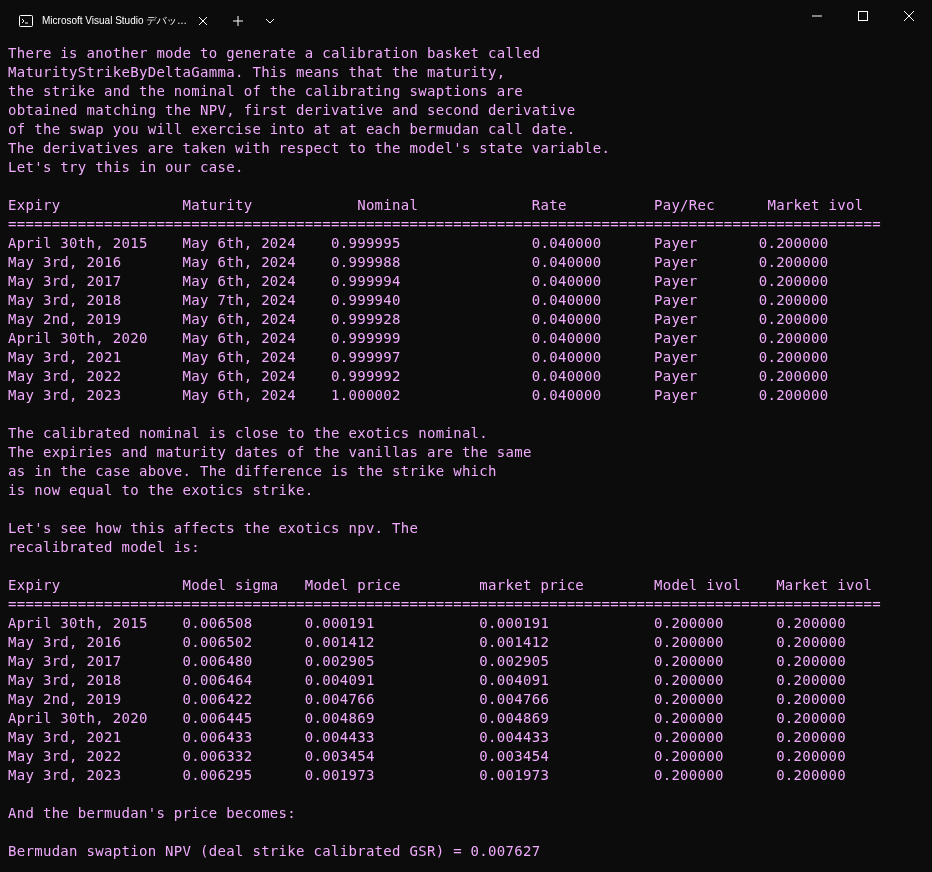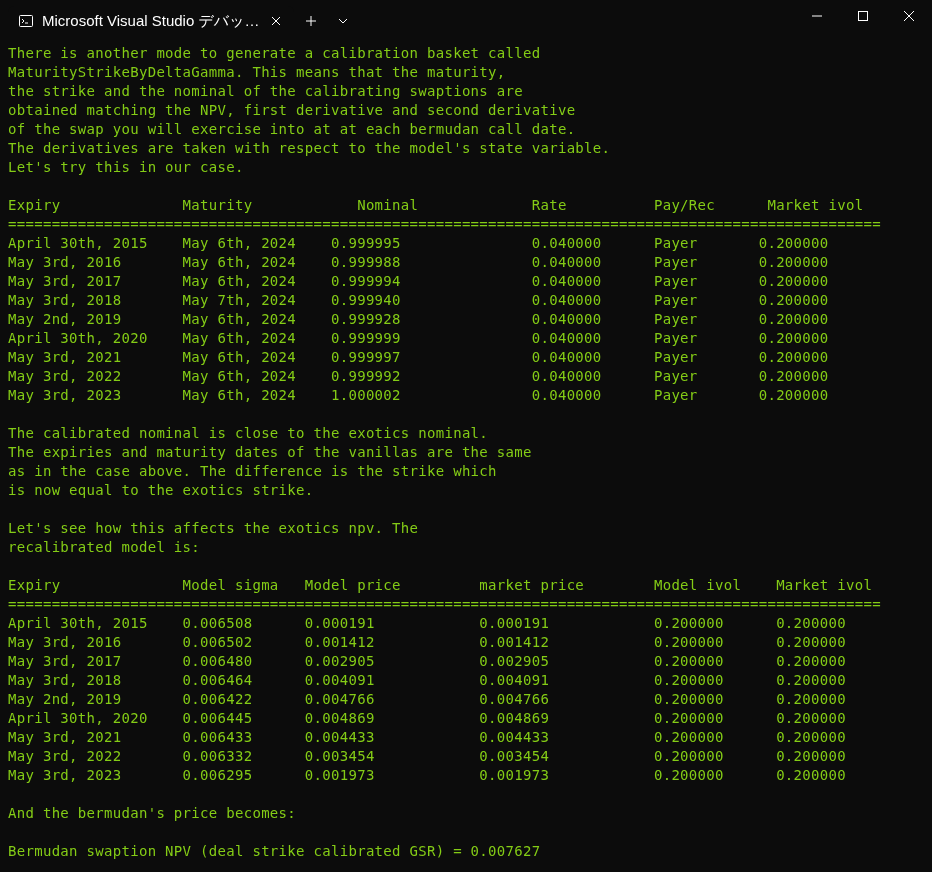--- a/index.html
+++ b/index.html
@@ -14,21 +14,21 @@
       display: flex;
       flex-direction: column;
     }
     .titlebar {
       height: 36px;
       background: #0c0c0c;
       display: flex;
       align-items: stretch;
       color: #ffffff;
       font-family: 'Segoe UI', Meiryo, sans-serif;
-      font-size: 15px;
+      font-size: 10px;
       user-select: none;
     }
     .tab {
       background: #0c0c0c;
       display: flex;
       align-items: center;
       padding: 0 10px;
       gap: 8px;
       border-top-left-radius: 6px;
       border-top-right-radius: 6px;
@@ -91,21 +91,21 @@
       display: flex;
       align-items: center;
       justify-content: center;
       color: #ffffff;
     }
     .terminal {
       flex: 1;
       background: #0c0c0c;
       padding: 8px 8px 0 8px;
       white-space: pre;
-      color: #84cc16;
+      color: #f0abfc;
       line-height: 19px;
       letter-spacing: 0.3px;
       font-family: Consolas, 'MS Gothic', monospace;
       overflow: hidden;
     }
   </style>
 </head>
 <body>
 
 <div class="titlebar">

